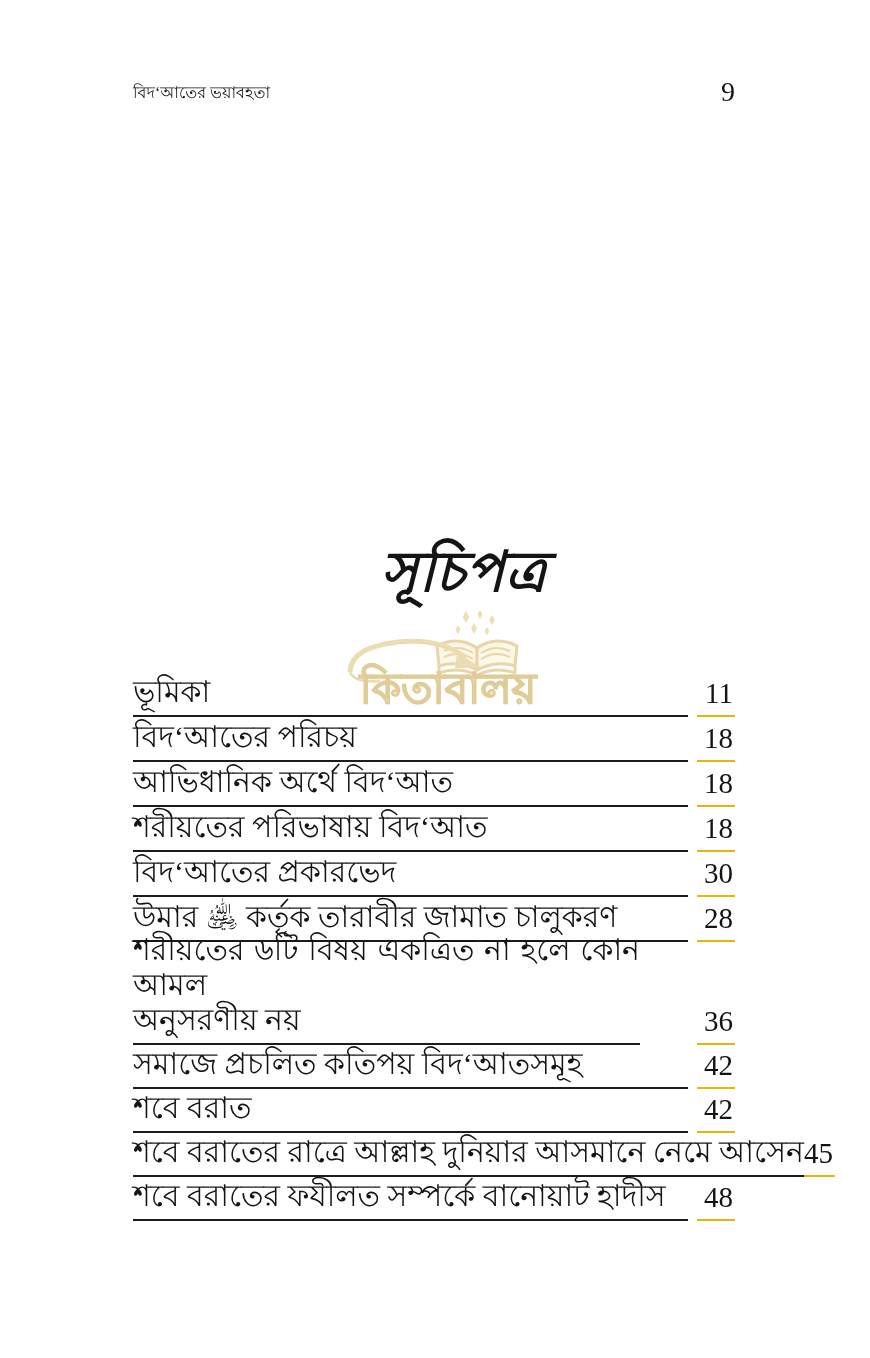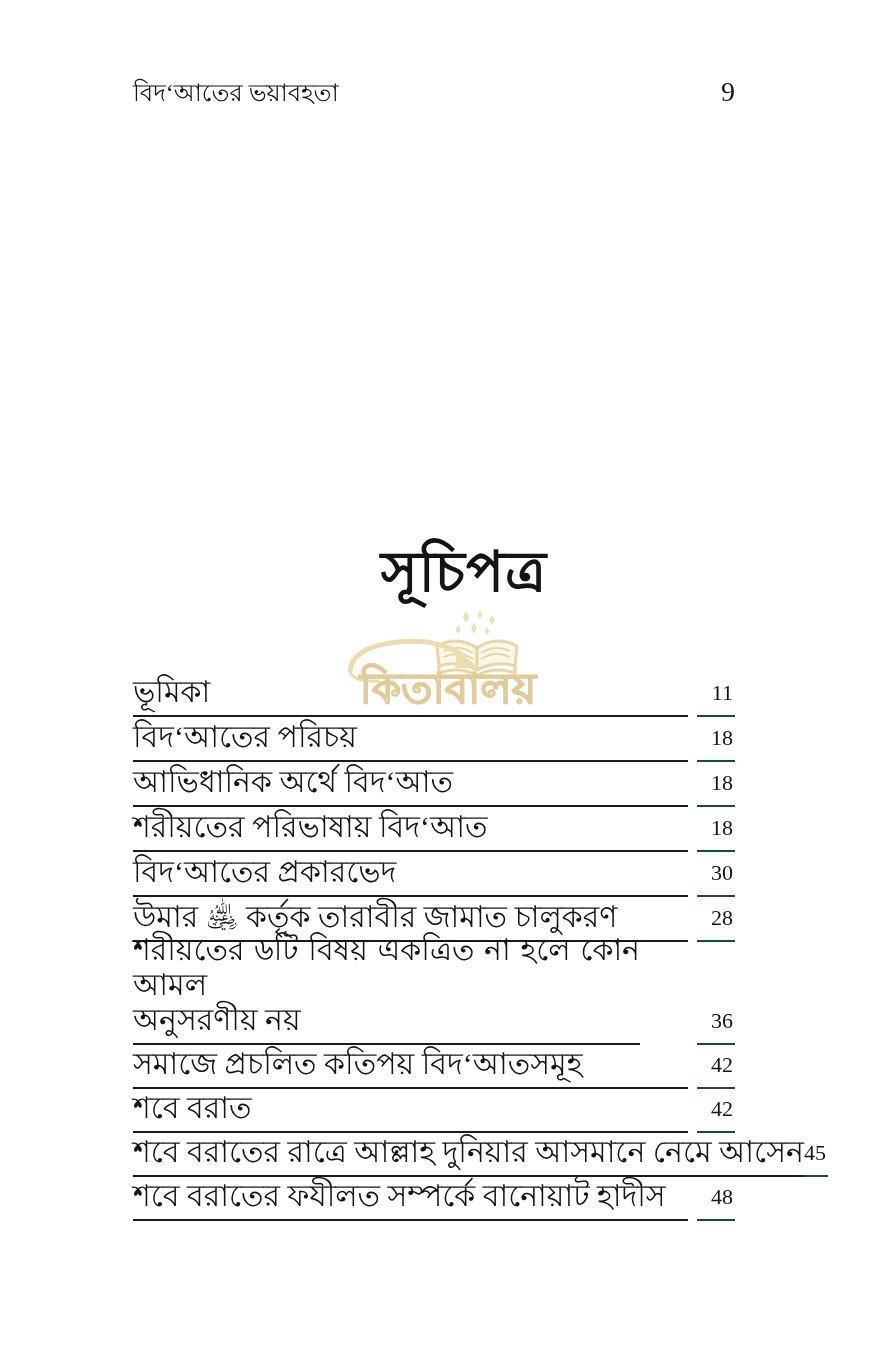--- a/index.html
+++ b/index.html
@@ -17,35 +17,36 @@
   
   .running-header {
     position: absolute;
     top: 76px;
     left: 133px;
     width: 602px;
     display: flex;
     justify-content: space-between;
     align-items: flex-end;
   }
-  .running-title { font-size: 24px; line-height: 30px; }
+  .running-title { font-size: 16px; line-height: 30px; }
   .running-pagenum { font-size: 28px; line-height: 32px; }
 
   
   .section-title {
     position: absolute;
     top: 538px;
     left: 163px;
     width: 602px;
     text-align: center;
     font-size: 56px;
     line-height: 68px;
     font-weight: bold;
     letter-spacing: 1px;
     z-index: 2;
+    font-style: italic;
   }
 
   
   .watermark {
     position: absolute;
     left: 336px;
     top: 610px;
     width: 228px;
     height: 102px;
     z-index: 0;
@@ -71,24 +72,24 @@
     border-bottom: 2px solid #1c1c1c;
     padding: 0 0 6px 0;
     font-size: 30px;
     line-height: 35px;
     white-space: nowrap;
   }
   .two-line .cell-title { white-space: normal; }
   .cell-gap { width: 9px; height: 1px; }
   .cell-num {
     width: 38px;
-    border-bottom: 2px solid #14532d;
+    border-bottom: 2px solid #eab308;
     text-align: right;
     padding: 0 2px 7px 0;
-    font-size: 22px;
+    font-size: 29px;
     line-height: 30px;
   }
   .two-line .cell-num { }
   .justify-line { text-align: justify; text-align-last: justify; }
 </style>
 </head>
 <body>
 
 <div class="running-header">
   <span class="running-title">বিদ‘আতের ভয়াবহতা</span>

